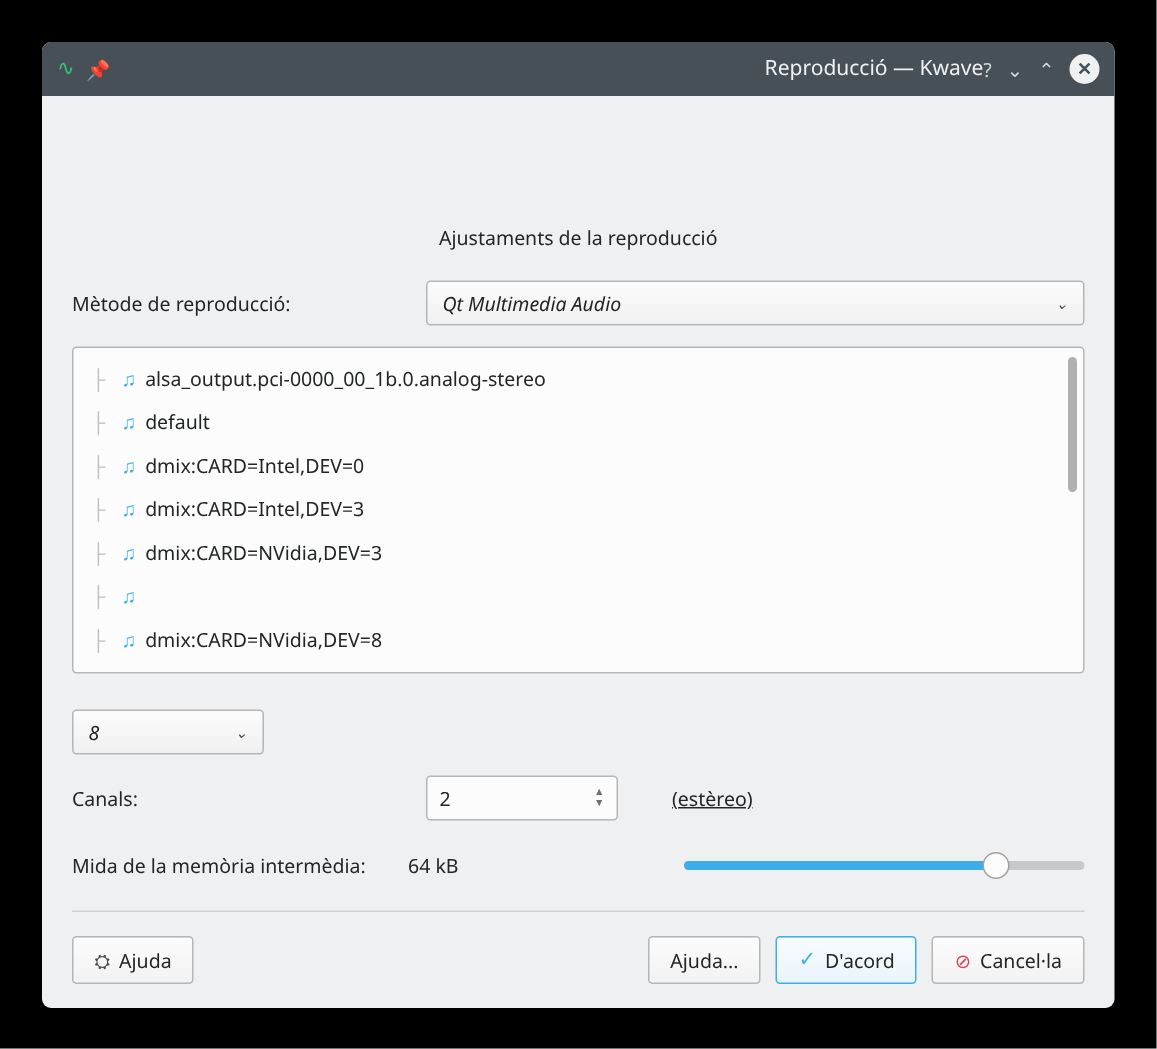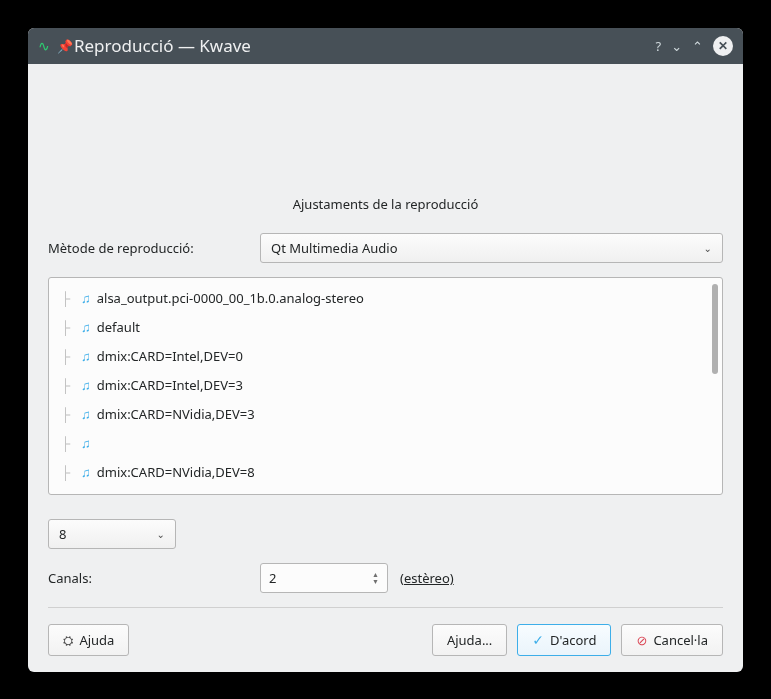--- a/index.html
+++ b/index.html
@@ -26,21 +26,21 @@
     }
     .titlebar {
       background: #475057;
       height: 36px;
       display: flex;
       align-items: center;
       padding: 0 10px;
       color: #eff0f1;
     }
     .titlebar-left { display: flex; gap: 8px; align-items: center; }
-    .titlebar-title { flex: 1; text-align: left; font-size: 17px; }
+    .titlebar-title { flex: 1; text-align: right; font-size: 14px; }
     .titlebar-right { display: flex; gap: 10px; align-items: center; }
     .wave-icon { color: #2ecc71; font-size: 14px; }
     .pin-icon, .help-icon, .down-icon, .up-icon { color: #cfd8dc; font-size: 13px; }
     .close-btn {
       width: 20px; height: 20px;
       background: #eff0f1;
       border-radius: 50%;
       display: flex; align-items: center; justify-content: center;
       color: #475057;
       font-size: 12px;
@@ -55,33 +55,34 @@
     }
     .section-title {
       text-align: center;
       font-size: 13px;
       margin-bottom: 20px;
     }
     .form-row {
       display: flex;
       align-items: center;
       margin-bottom: 14px;
-      gap: 2px;
+      gap: 26px;
     }
     .form-label { width: 210px; }
     .combo {
       flex: 1;
       height: 30px;
       background: linear-gradient(#fcfcfc, #f0f0f0);
       border: 1px solid #b6b6b6;
       border-radius: 3px;
       display: flex;
       align-items: center;
       padding: 0 10px;
       justify-content: space-between;
+      font-style: italic;
     }
     .combo-small { width: 128px; flex: none; }
     .chevron { color: #4d4d4d; font-size: 10px; }
     .devices-label { margin-bottom: 8px; }
     .devices-box {
       border: 1px solid #b6b6b6;
       background: #fcfcfc;
       height: 218px;
       border-radius: 3px;
       padding: 6px 4px;
@@ -272,20 +273,29 @@
       <div class="spinbox">
         <span>2</span>
         <span class="spin-arrows">
             <span>▲</span>
             <span>▼</span>
           </span>
       </div>
       <div class="extra-label">(estèreo)</div>
     </div>
 
+    <div class="slider-row">
+      <div class="form-label">Mida de la memòria intermèdia:</div>
+      <div class="slider-value">64 kB</div>
+      <div class="slider">
+        <div class="slider-track"></div>
+        <div class="slider-fill"></div>
+        <div class="slider-thumb"></div>
+      </div>
+    </div>
 
     <div class="button-bar">
       <div class="btn">
         <span class="help-gear">⛭</span>
         <span>Ajuda</span>
       </div>
       <div class="spacer"></div>
       <div class="btn">
         <span>Ajuda...</span>
       </div>

